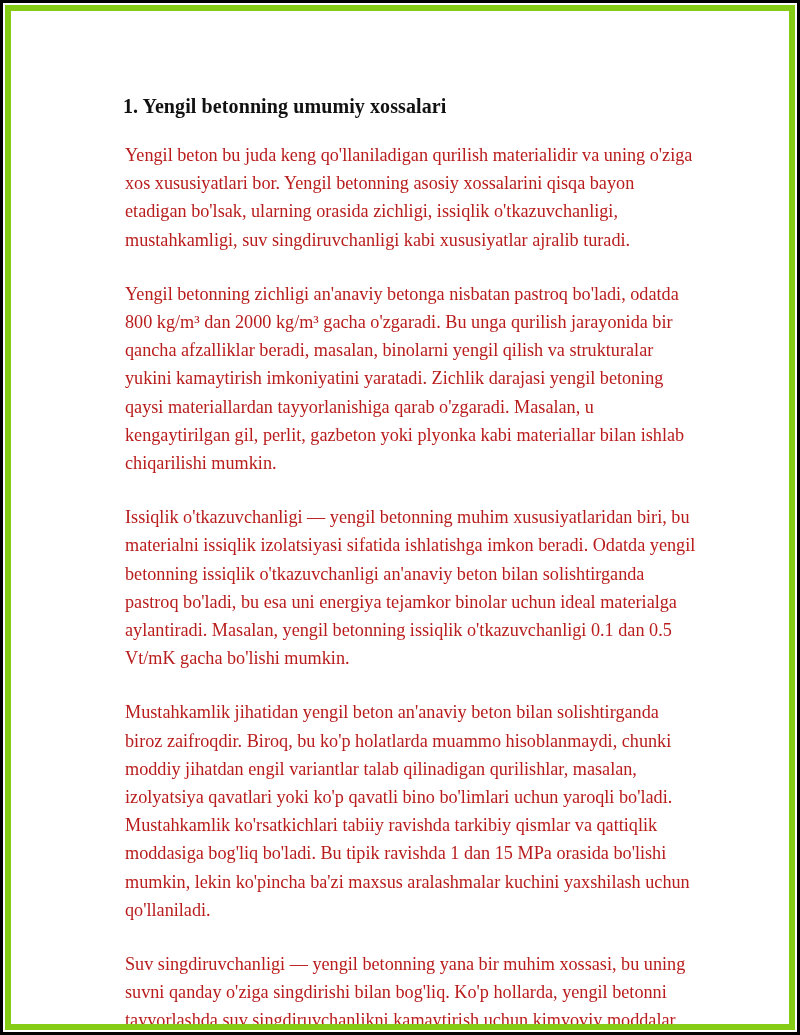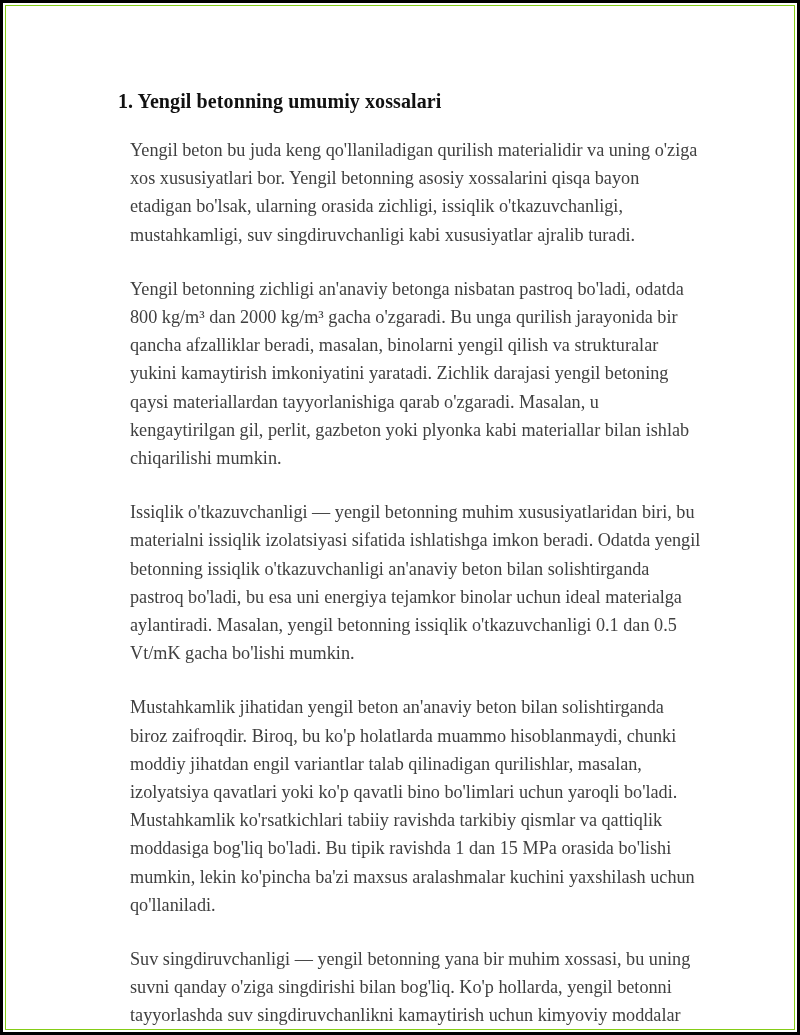--- a/index.html
+++ b/index.html
@@ -22,21 +22,21 @@
     height: 1035px;
     background: #ffffff;
     border: 3px solid #000000;
     padding: 2px;
   }
   .page-frame-inner {
     box-sizing: border-box;
     width: 100%;
     height: 100%;
     background: #ffffff;
-    border: 1px solid #84cc16;
+    border: 6px solid #84cc16;
     overflow: hidden;
     position: relative;
   }
 
   .page-content {
     box-sizing: border-box;
     position: absolute;
     left: 0;
     top: 0;
     width: 100%;
@@ -49,23 +49,23 @@
     font-weight: bold;
     line-height: 26px;
     margin: 0 0 22px 0;
     letter-spacing: 0.1px;
     color: #111111;
   }
 
   .doc-paragraph {
     font-size: 18.2px;
     line-height: 28.2px;
-    margin: 0 0 26px 12px;
+    margin: 0 0 26px 2px;
     text-align: left;
-    color: #404040;
+    color: #b91c1c;
     white-space: normal;
   }
   .doc-paragraph:last-child {
     margin-bottom: 0;
   }
 
   .body-block {
     width: 572px;
   }
 </style>

